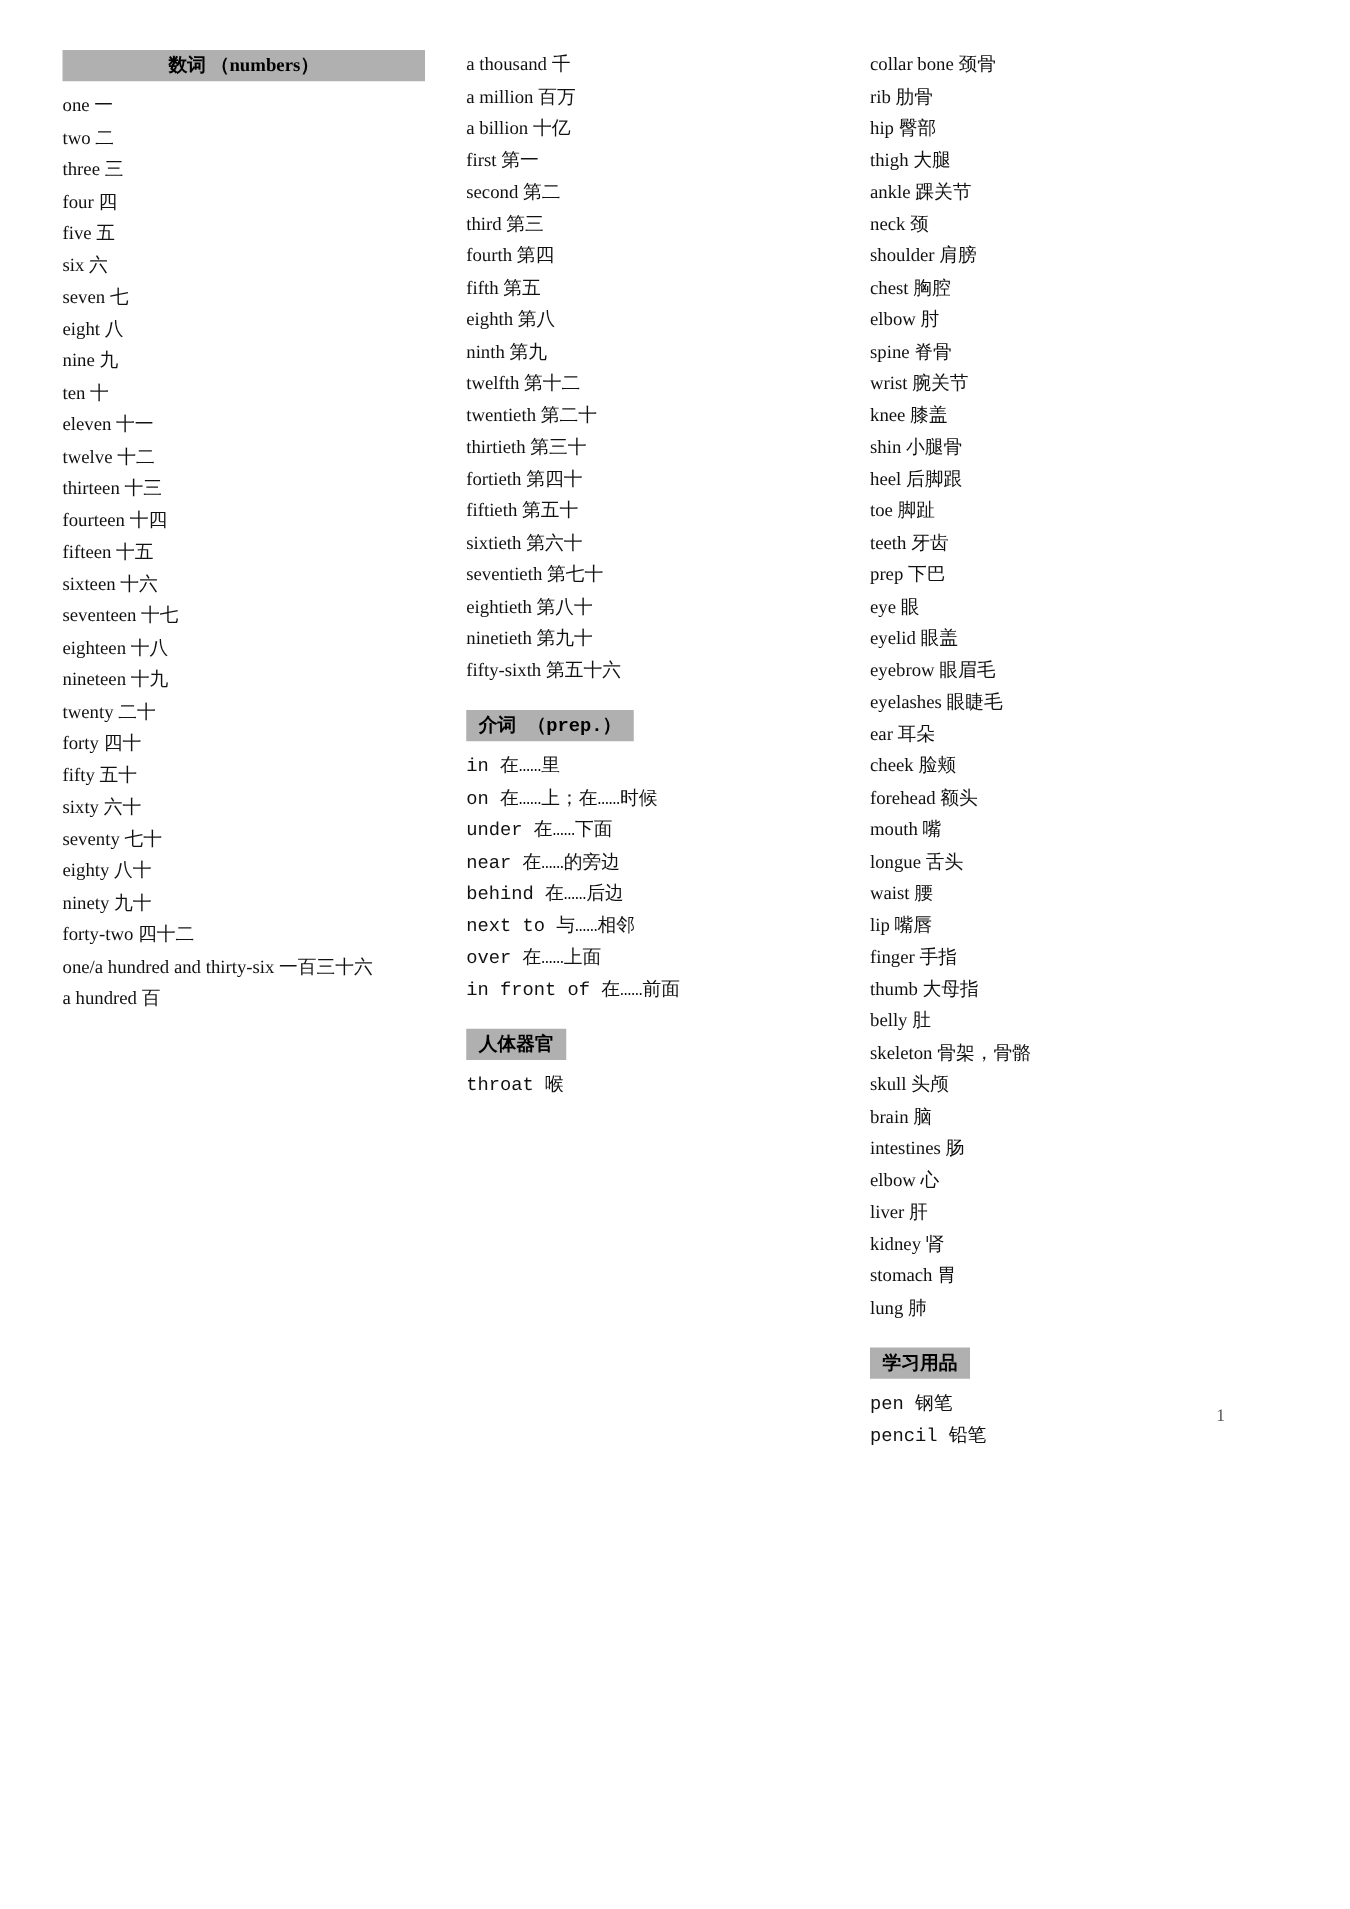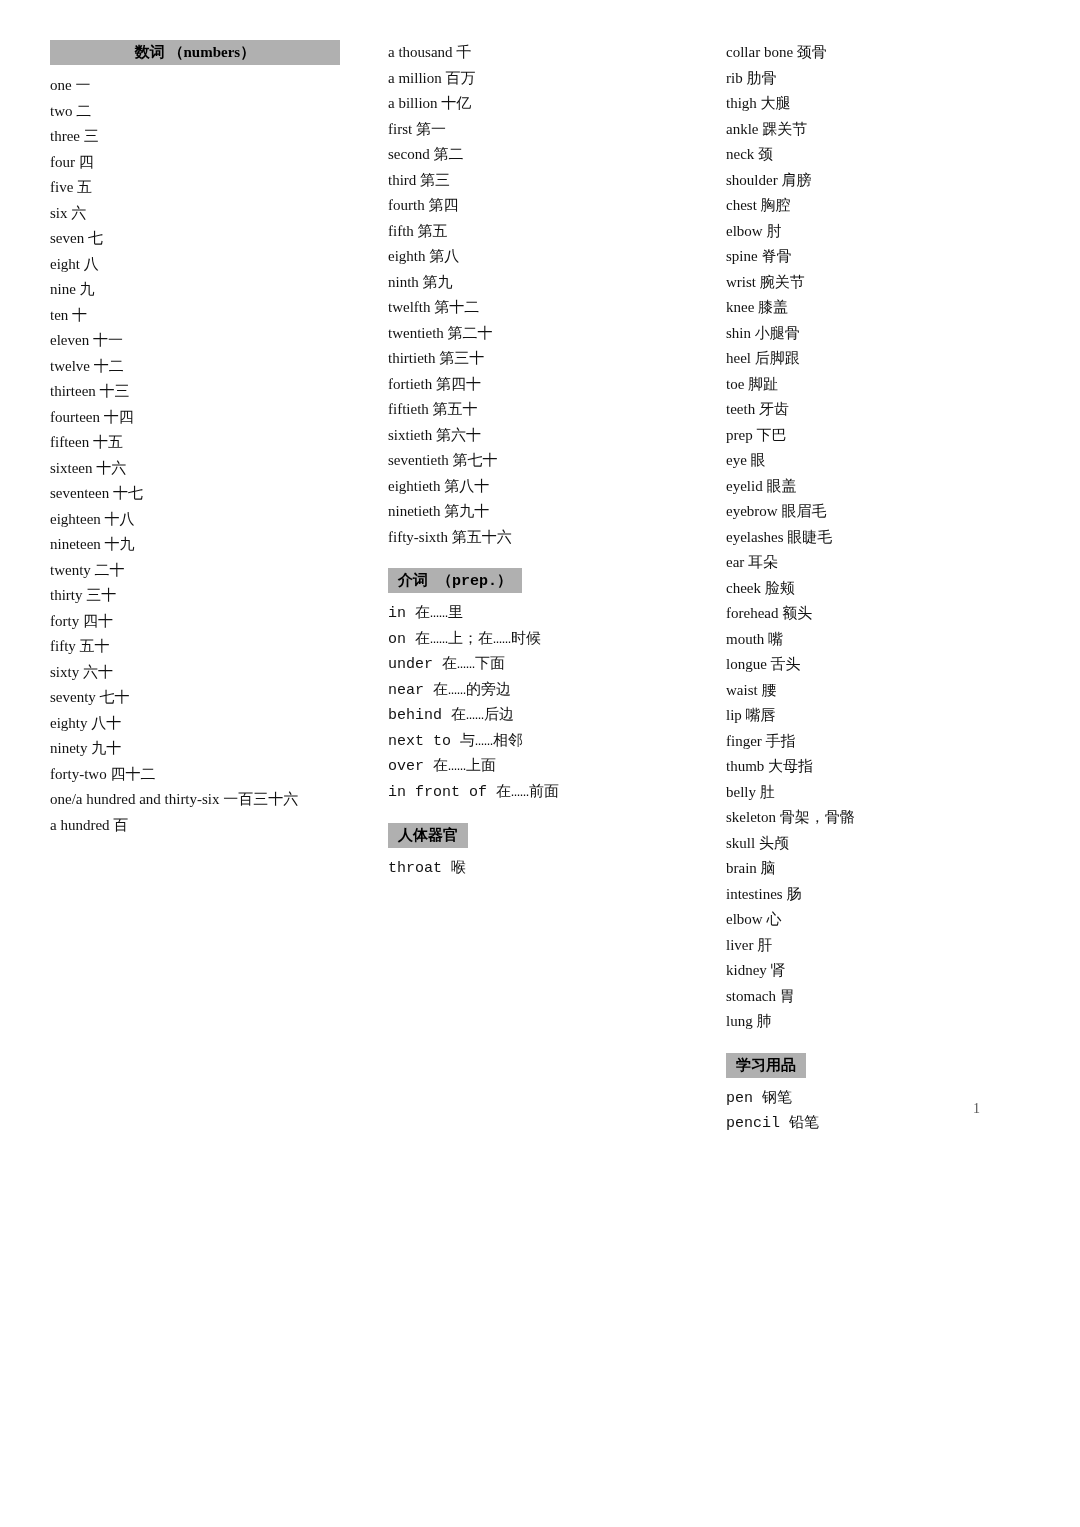--- a/index.html
+++ b/index.html
@@ -8,21 +8,21 @@
       font-family: "Times New Roman", serif;
       font-size: 15px;
       color: #111;
       width: 1080px;
       min-height: 1527px;
       padding: 40px 50px;
     }
     .page {
       display: grid;
       grid-template-columns: 290px 290px 350px;
-      gap: 0 48px;
+      gap: 0 33px;
       width: 100%;
     }
     .column {
       display: flex;
       flex-direction: column;
     }
     .section-header {
       display: inline-block;
       background: #b0b0b0;
       color: #000;
@@ -76,21 +76,20 @@
           <div class="entry"><span>eleven</span> <span class="cn">十一</span></div>
           <div class="entry"><span>twelve</span> <span class="cn">十二</span></div>
           <div class="entry"><span>thirteen</span> <span class="cn">十三</span></div>
           <div class="entry"><span>fourteen</span> <span class="cn">十四</span></div>
           <div class="entry"><span>fifteen</span> <span class="cn">十五</span></div>
           <div class="entry"><span>sixteen</span> <span class="cn">十六</span></div>
           <div class="entry"><span>seventeen</span> <span class="cn">十七</span></div>
           <div class="entry"><span>eighteen</span> <span class="cn">十八</span></div>
           <div class="entry"><span>nineteen</span> <span class="cn">十九</span></div>
           <div class="entry"><span>twenty</span> <span class="cn">二十</span></div>
-          <div class="entry"><span>thirty</span> <span class="cn">三十</span></div>
           <div class="entry"><span>forty</span> <span class="cn">四十</span></div>
           <div class="entry"><span>fifty</span> <span class="cn">五十</span></div>
           <div class="entry"><span>sixty</span> <span class="cn">六十</span></div>
           <div class="entry"><span>seventy</span> <span class="cn">七十</span></div>
           <div class="entry"><span>eighty</span> <span class="cn">八十</span></div>
           <div class="entry"><span>ninety</span> <span class="cn">九十</span></div>
           <div class="entry"><span>forty-two</span> <span class="cn">四十二</span></div>
           <div class="entry"><span>one/a hundred and thirty-six</span> <span class="cn">一百三十六</span></div>
           <div class="entry"><span>a hundred</span> <span class="cn">百</span></div>
         </div>
@@ -137,20 +136,21 @@
         <div id="col2-section3-entries">
             <div class="entry"><span>throat</span> <span class="cn">喉</span></div>
           </div>
       </div>
     </div>
 
     <div class="column">
       <div id="col3-section1-entries">
           <div class="entry"><span>collar bone</span> <span class="cn">颈骨</span></div>
           <div class="entry"><span>rib</span> <span class="cn">肋骨</span></div>
+          <div class="entry"><span>hip</span> <span class="cn">臀部</span></div>
           <div class="entry"><span>thigh</span> <span class="cn">大腿</span></div>
           <div class="entry"><span>ankle</span> <span class="cn">踝关节</span></div>
           <div class="entry"><span>neck</span> <span class="cn">颈</span></div>
           <div class="entry"><span>shoulder</span> <span class="cn">肩膀</span></div>
           <div class="entry"><span>chest</span> <span class="cn">胸腔</span></div>
           <div class="entry"><span>elbow</span> <span class="cn">肘</span></div>
           <div class="entry"><span>spine</span> <span class="cn">脊骨</span></div>
           <div class="entry"><span>wrist</span> <span class="cn">腕关节</span></div>
           <div class="entry"><span>knee</span> <span class="cn">膝盖</span></div>
           <div class="entry"><span>shin</span> <span class="cn">小腿骨</span></div>

